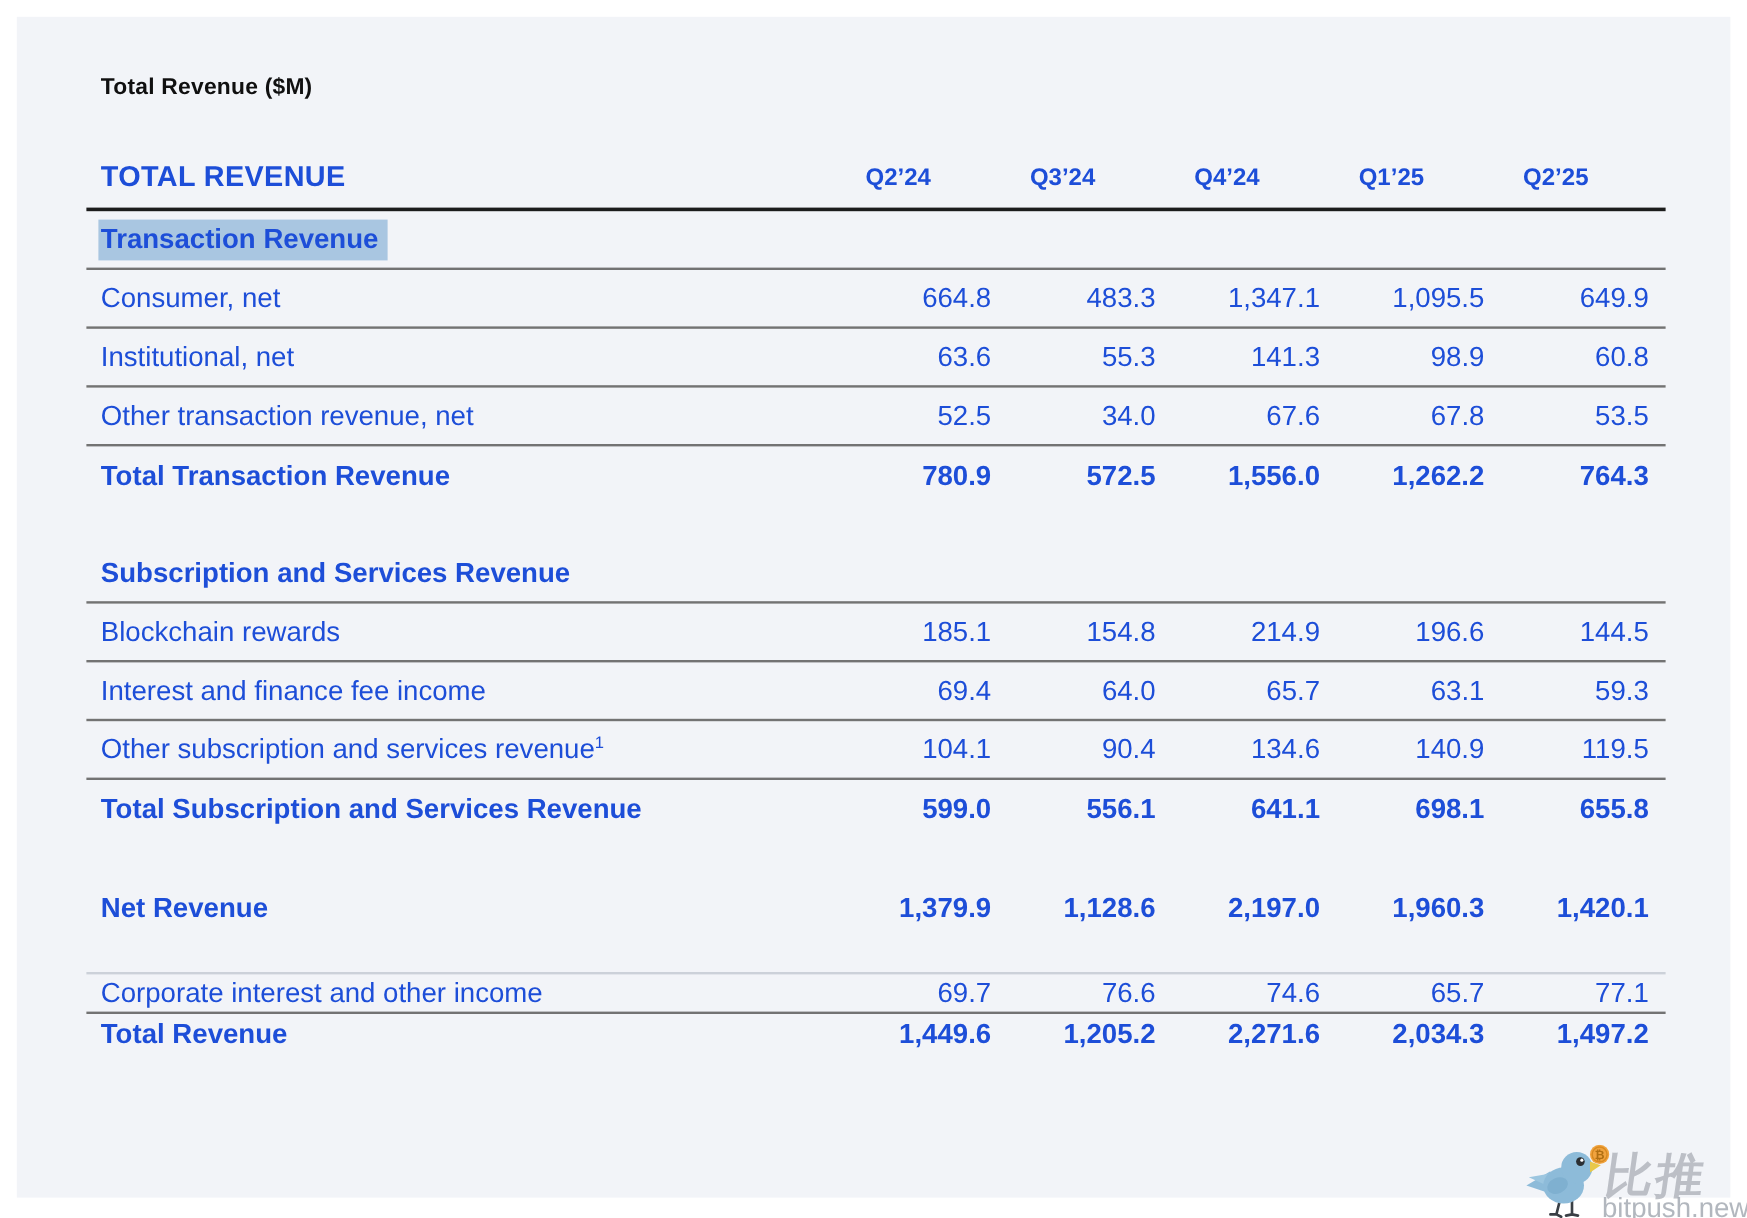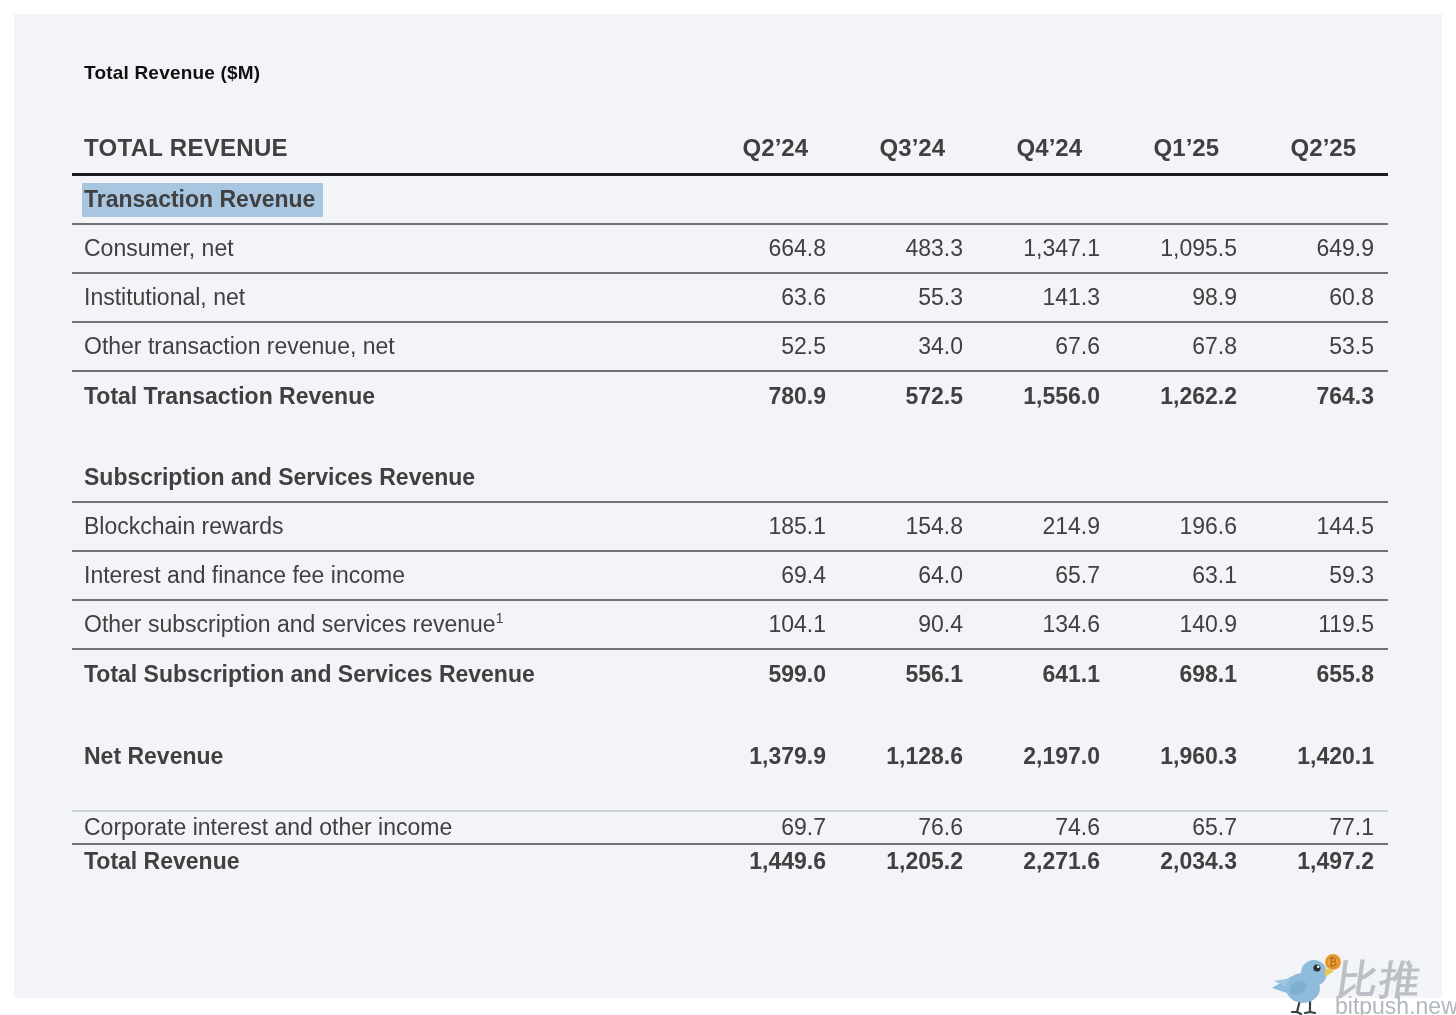--- a/index.html
+++ b/index.html
@@ -3,26 +3,26 @@
 <meta charset="utf-8">
 <style>
   * { margin:0; padding:0; }
   html,body { width:1456px; height:1015px; background:#ffffff; overflow:hidden;
               font-family:"Liberation Sans", sans-serif; }
   .card { position:absolute; left:14px; top:14px; width:1428px; height:984px;
           background:#f2f4f8; }
   .content { padding:42px 54px 0 58px; }
   .page-title { font-size:19px; line-height:34px; font-weight:bold; color:#101010;
                 margin-left:12px; letter-spacing:0.2px; }
-  .table { margin-top:33px; color:#404040; }
+  .table { margin-top:33px; color:#1d4ed8; }
   .thead { display:flex; align-items:center; height:53px; padding-right:14px;
            box-sizing:border-box; border-bottom:3px solid #1c1c1c; font-weight:bold; }
   .thead .label { flex:1; padding-left:12px; font-size:24px; letter-spacing:0.3px; }
   .thead .val { width:137px; box-sizing:border-box; padding-right:18px;
-                text-align:right; font-size:24px; }
+                text-align:center; font-size:20px; }
   .trow { display:flex; align-items:center; height:49px; padding-right:14px;
           box-sizing:border-box; border-bottom:2px solid #737373; font-size:23px; }
   .trow .label { flex:1; padding-left:12px; }
   .trow .val { width:137px; text-align:right; }
   .trow.section { font-weight:bold; }
   .trow.total { font-weight:bold; border-bottom:none;align-items:center; }
   .trow:nth-last-child(-n+2) { height:33px; }
   .spacer { height:33px; }
   .spacer.ruled { height:31px; box-sizing:border-box; border-bottom:2px solid #ccd1d9; }
   .hl { background:var(--hl,#a9c6e1); display:inline-block;

